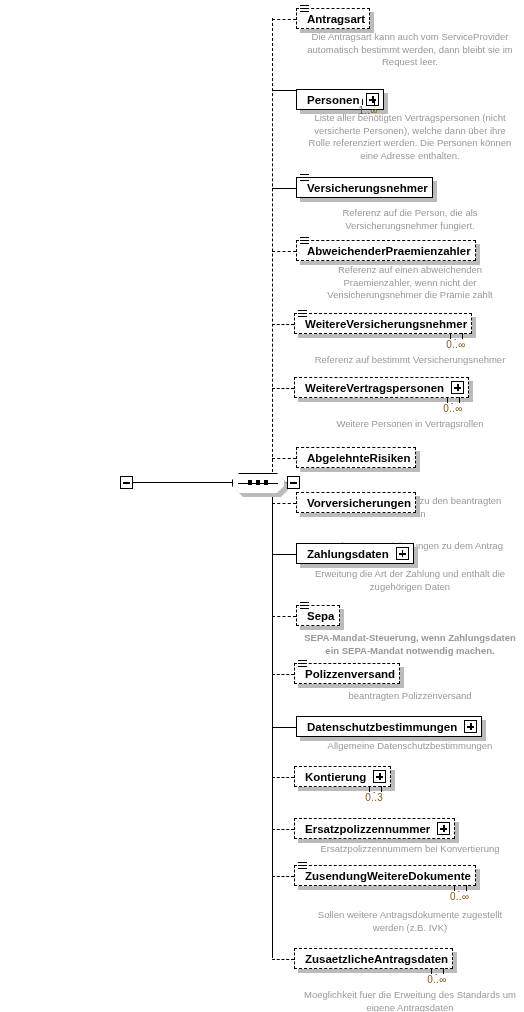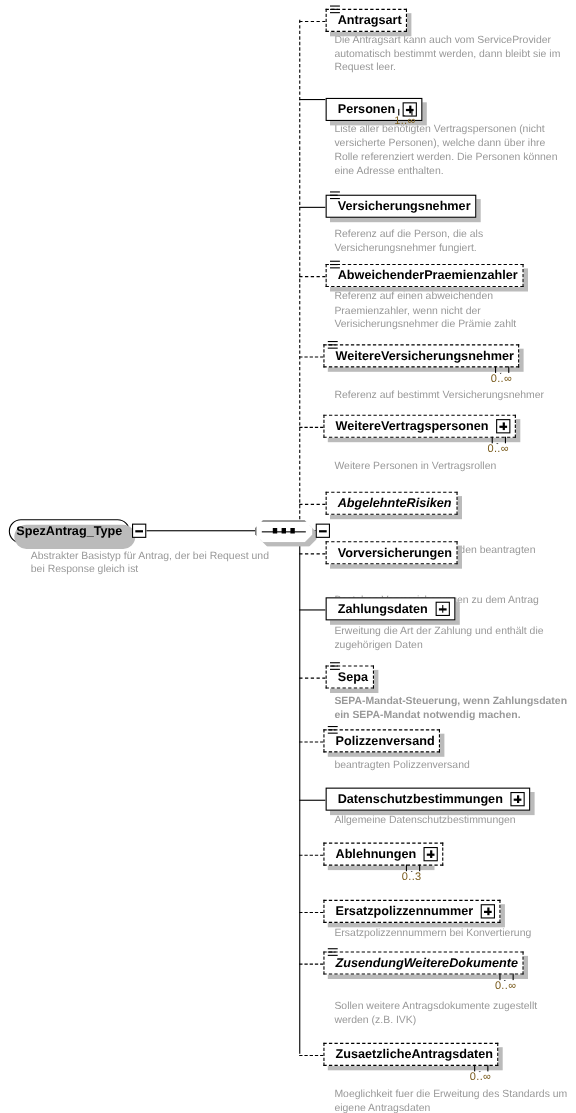--- a/index.html
+++ b/index.html
@@ -98,35 +98,31 @@
   }
   .chev::after{
     content:"";position:absolute;left:-1.5px;top:0;width:11px;height:6px;
     border-bottom:1.5px solid #000;
     clip-path:polygon(0 0,100% 0,50% 100%);
   }
   .card{
     position:absolute;font-size:10px;color:#7a5c1e;letter-spacing:.3px;z-index:4;
   }
   .doc{
-    position:absolute;font-size:9.5px;color:#999;line-height:12.5px;z-index:2;
+    position:absolute;font-size:9.5px;color:#999;line-height:12.5px;z-index:2;text-align:center;
   }
 </style>
 </head>
 <body>
 
 <div id="canvas">
 
-  <div class="roottype">
-    <span>SpezAntrag_Type</span>
-  </div>
   <div class="collapsebox">
       <span class="h"></span>
     </div>
-  <div class="rootdoc">Abstrakter Basistyp für Antrag, der bei Request und bei Response gleich ist</div>
 
   <div class="rootline" style="left:133px;top:482px;width:99px;"></div>
 
   <div class="seq">
     <div class="octsh"></div>
     <div class="oct"></div>
     <div class="bar"></div>
     <div class="dot" style="left:16px;"></div>
     <div class="dot" style="left:24px;"></div>
     <div class="dot" style="left:32px;"></div>
@@ -217,21 +213,21 @@
           <span class="plusbox">
             <span class="h"></span>
             <span class="v"></span>
           </span>
         </div>
       </div>
       <div class="chev" style="left: 447.125px; top: 397px;"></div>
       <div class="card" style="left: 443.125px; top: 403px;">0..∞</div>
       <div class="doc" style="left: 304px; top: 418px; width: 212px;">Weitere Personen in Vertragsrollen</div>
       <div class="stub dashed" style="left: 272px; top: 457.5px; width: 24px;"></div>
-      <div class="el optional" style="left: 296px; top: 447px; font-style: italic;">
+      <div class="el optional" style="left: 296px; top: 447px;">
         <div class="elshadow" style="width: 119.531px;"></div>
         <div class="elbox">
           <span>AbgelehnteRisiken</span>
         </div>
       </div>
       <div class="doc" style="left: 304px; top: 495px; width: 212px;">Bestehen Ablehnungen zu den beantragten Risiken</div>
       <div class="stub dashed" style="left: 272px; top: 502.5px; width: 24px;"></div>
       <div class="el optional" style="left: 296px; top: 492px;">
         <div class="elshadow" style="width: 119.969px;"></div>
         <div class="elbox">
@@ -286,21 +282,21 @@
             <span class="h"></span>
             <span class="v"></span>
           </span>
         </div>
       </div>
       <div class="doc" style="left: 304px; top: 740px; width: 212px;">Allgemeine Datenschutzbestimmungen</div>
       <div class="stub dashed" style="left: 272px; top: 776.5px; width: 22px;"></div>
       <div class="el optional" style="left: 294px; top: 766px;">
         <div class="elshadow" style="width: 97.3281px;"></div>
         <div class="elbox">
-          <span>Ablehnungen</span>
+          <span>Kontierung</span>
           <span class="plusbox">
             <span class="h"></span>
             <span class="v"></span>
           </span>
         </div>
       </div>
       <div class="chev" style="left: 369.328px; top: 786px;"></div>
       <div class="card" style="left: 365.328px; top: 792px;">0..3</div>
       <div class="stub dashed" style="left: 272px; top: 828.5px; width: 22px;"></div>
       <div class="el optional" style="left: 294px; top: 818px;">
@@ -308,21 +304,21 @@
         <div class="elbox">
           <span>Ersatzpolizzennummer</span>
           <span class="plusbox">
             <span class="h"></span>
             <span class="v"></span>
           </span>
         </div>
       </div>
       <div class="doc" style="left: 304px; top: 843px; width: 212px;">Ersatzpolizzennummern bei Konvertierung</div>
       <div class="stub dashed" style="left: 272px; top: 875.5px; width: 22px;"></div>
-      <div class="el optional" style="left: 294px; top: 865px; font-style: italic;">
+      <div class="el optional" style="left: 294px; top: 865px;">
         <div class="elshadow" style="width: 181.922px;"></div>
         <div class="elbox">
           <span class="attrmark">
             <i></i>
             <i></i>
             <i></i>
           </span>
           <span>ZusendungWeitereDokumente</span>
         </div>
       </div>

